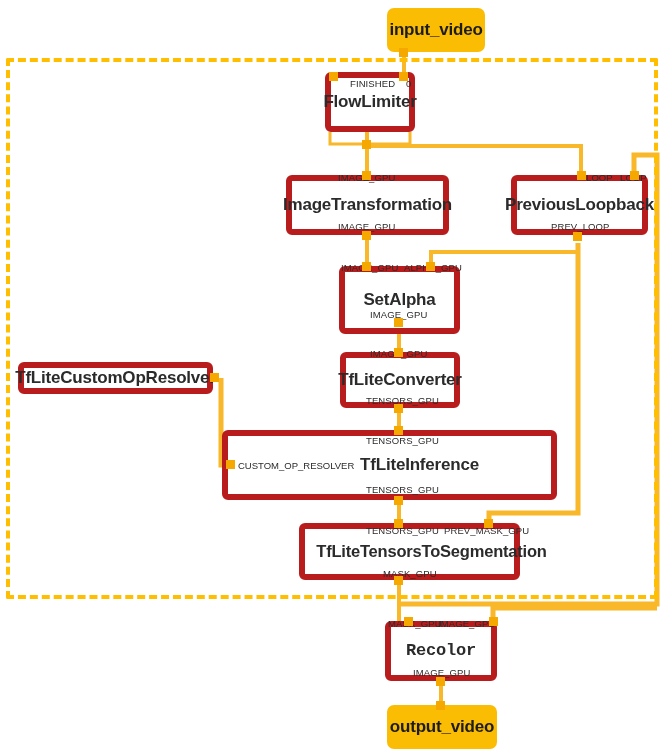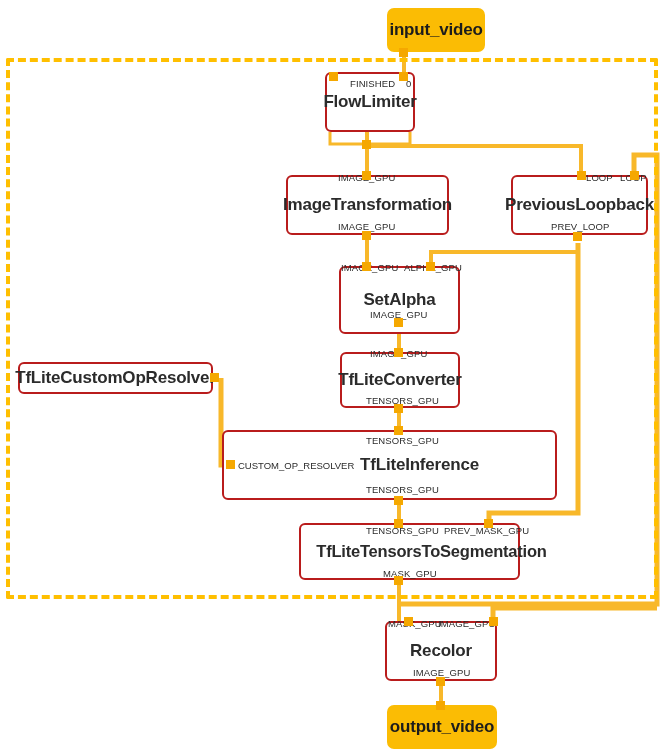--- a/index.html
+++ b/index.html
@@ -19,21 +19,21 @@
   #edges{
     position:absolute;
     left:0; top:0;
     width:670px; height:756px;
     pointer-events:none;
   }
   
   .node{
     position:absolute;
     box-sizing:border-box;
-    border:2px solid #b91c1c;
+    border:6px solid #b91c1c;
     border-radius:6px;
     background:#ffffff;
     display:flex;
     flex-direction:column;
     align-items:center;
     justify-content:center;
     z-index:3;
   }
   .node.io{
     background:#FBBC04;
@@ -200,21 +200,21 @@
   <div class="node" style="left:299px; top:523px; width:221px; height:57px;padding-left:44px;">
     <span class="title" style="font-size:16.5px;">TfLiteTensorsToSegmentation</span>
   </div>
   <div class="abslabel" style="left:366px; top:525px;">TENSORS_GPU</div>
   <div class="abslabel" style="left:444px; top:525px;">PREV_MASK_GPU</div>
   <div class="abslabel" style="left:383px; top:568px;">MASK_GPU</div>
   <div class="port" style="left:394px; top:519px;"></div>
   <div class="port" style="left:484px; top:519px;"></div>
   <div class="port" style="left:394px; top:576px;"></div>
 
-  <div class="node" style="left:385px; top:621px; width:112px; height:60px;">
+  <div class="node" style="left:385px; top:621px; width:112px; height:60px;font-family:Liberation Mono, monospace;">
     <span class="title">Recolor</span>
   </div>
   <div class="abslabel" style="left:388px; top:618px;">MASK_GPU</div>
   <div class="abslabel" style="left:438px; top:618px;">IMAGE_GPU</div>
   <div class="abslabel" style="left:413px; top:667px;">IMAGE_GPU</div>
   <div class="port" style="left:404px; top:617px;"></div>
   <div class="port" style="left:489px; top:617px;"></div>
   <div class="port" style="left:436px; top:677px;"></div>
 
   <div class="node io" style="left:387px; top:705px; width:110px; height:44px;">

